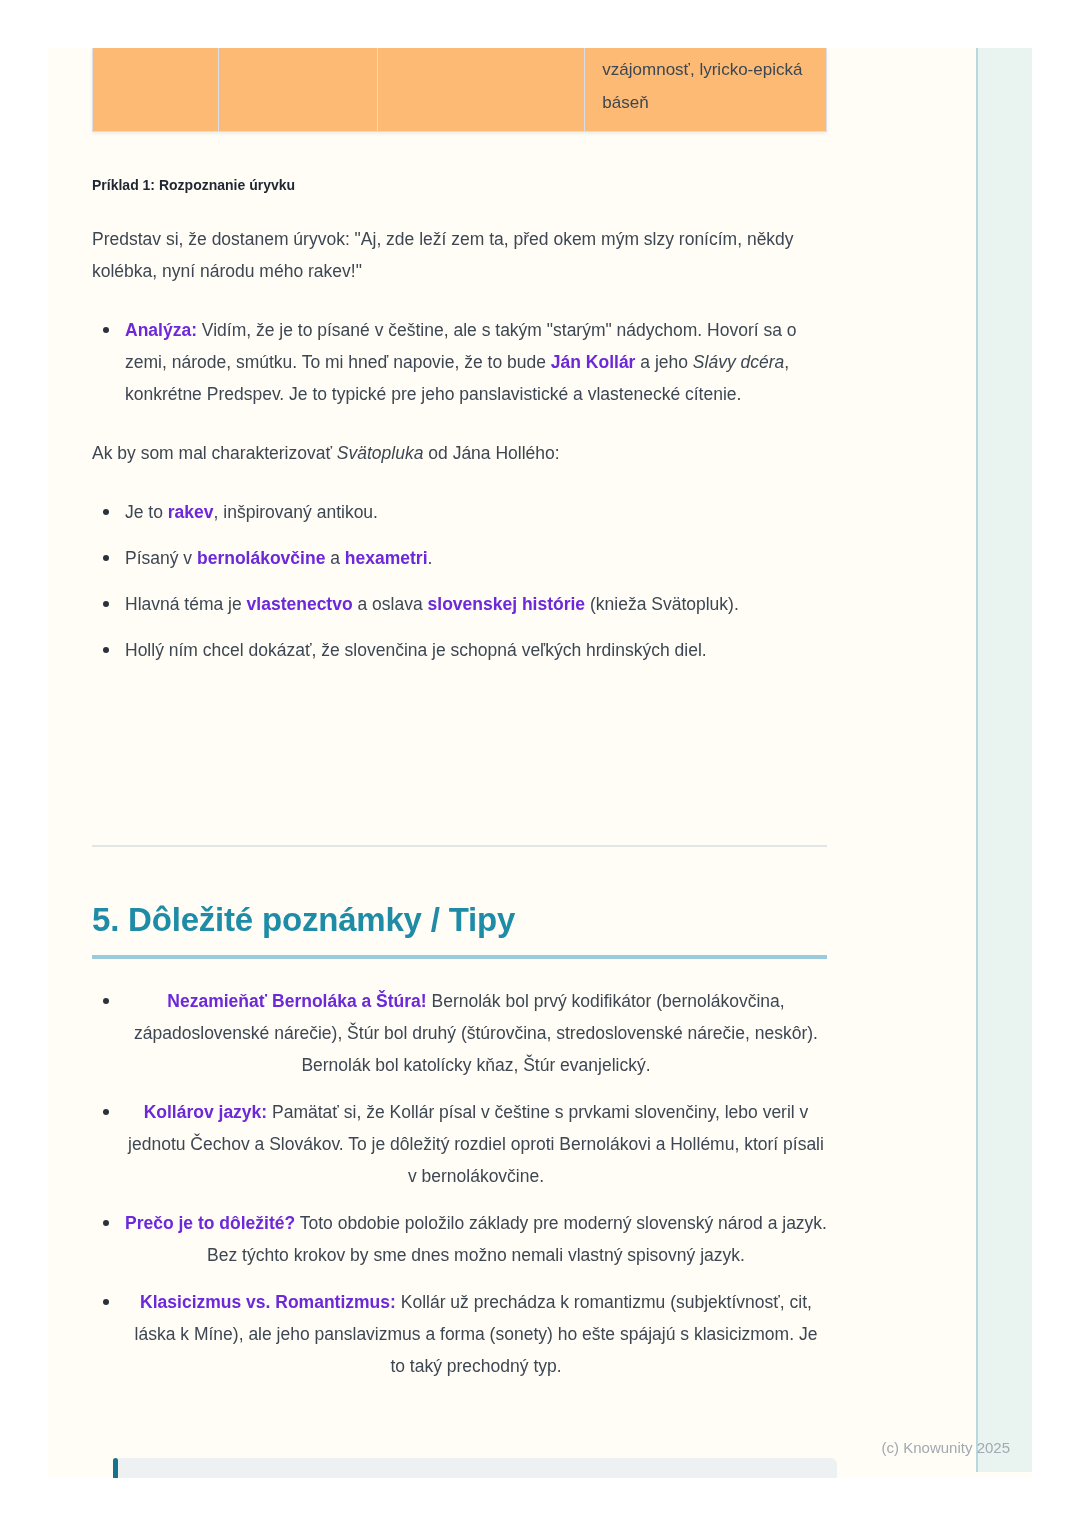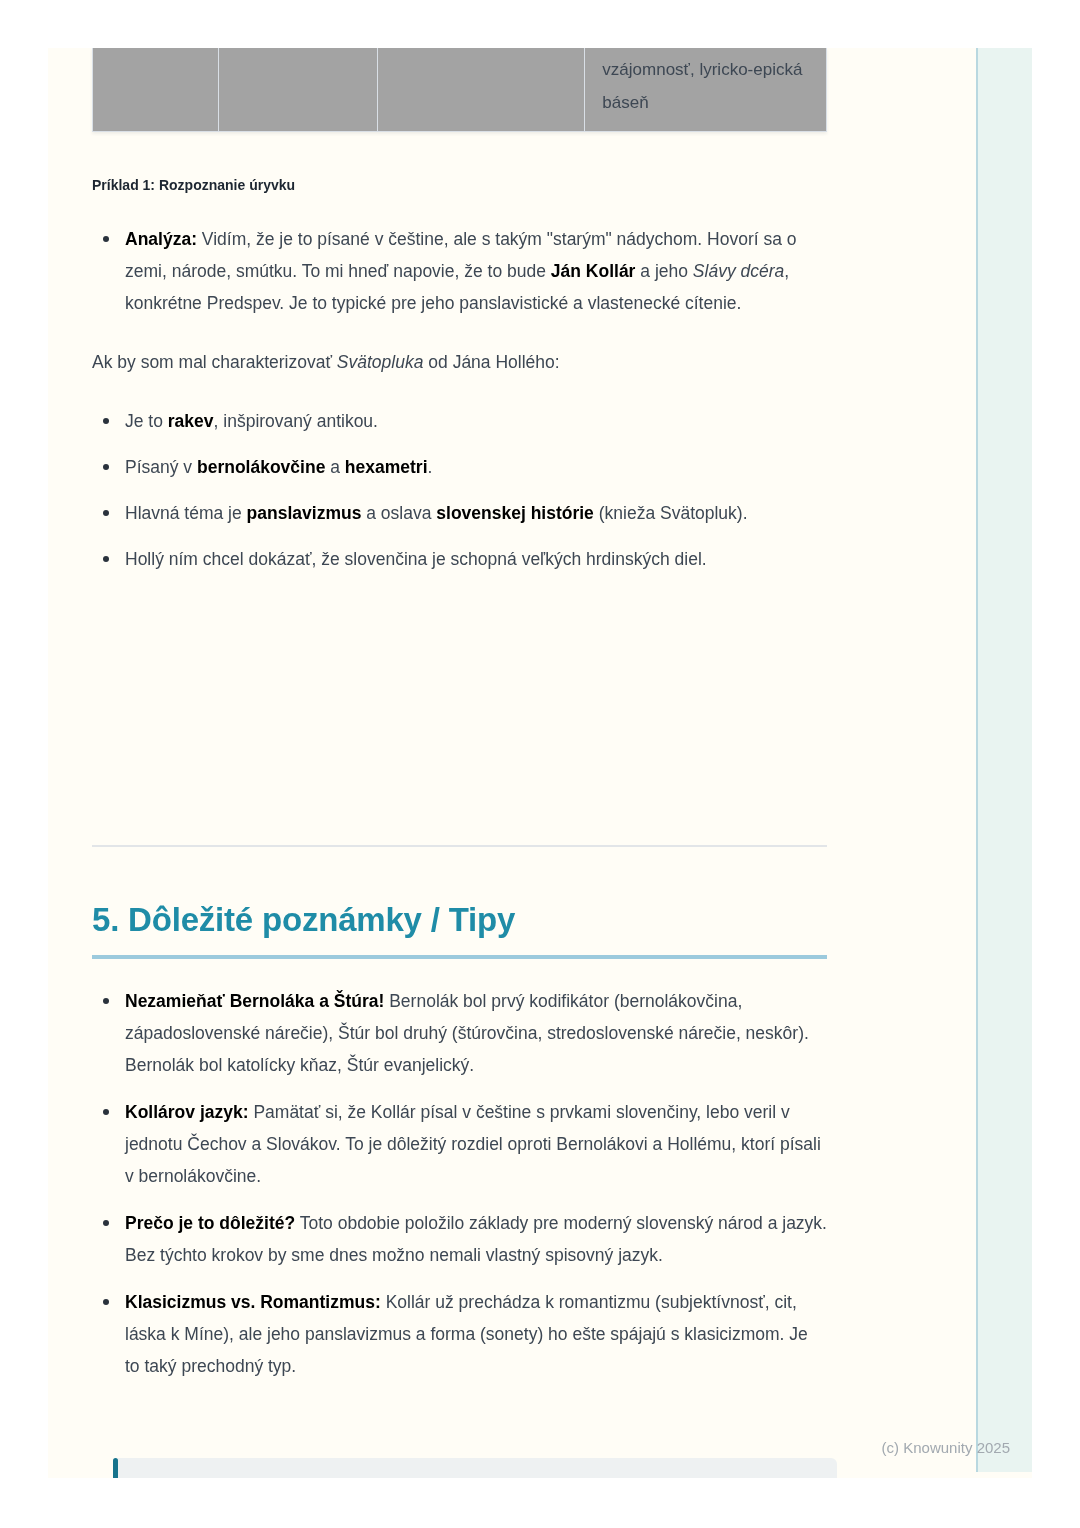--- a/index.html
+++ b/index.html
@@ -32,21 +32,21 @@
   }
   
   .tablefrag {
     display: flex;
     width: 735px; height: 84px;
     border-left: 1px solid #d9dfe6;
     box-shadow: 0 2px 3px rgba(31,41,55,0.07);
     margin-bottom: 40px;
   }
   .tcell {
-    background: #a3a3a3;
+    background: #fdba74;
     border-right: 1px solid #d9dfe6;
     border-bottom: 1px solid #d9dfe6;
     padding: 5px 17px 0 17px;
     font-size: 17px;
     line-height: 33px;
     color: #3d4753;
     overflow: hidden;
   }
   .c1 { width: 126px; } .c2 { width: 159px; } .c3 { width: 208px; } .c4 { width: 242px; }
 
@@ -67,21 +67,21 @@
     position: relative;
     padding-left: 33px;
     margin-bottom: 14px;
   }
   ul.blist li:last-child { margin-bottom: 0; }
   ul.blist li .dot {
     position: absolute; left: 11px; top: 13px;
     width: 6px; height: 6px; border-radius: 50%;
     background: #2a323c;
   }
-  strong { font-weight: 700; color: #000000; }
+  strong { font-weight: 700; color: #6d28d9; }
   em { font-style: italic; }
 
   
   .section5 {
     position: absolute; left: 44px; top: 797px;
     width: 735px;
     color: #3d4753;
     font-size: 17.5px;
     line-height: 32px;
   }
@@ -98,21 +98,21 @@
     letter-spacing: -0.2px;
     color: #1f8ca7;
   }
   .heading-underline {
     margin-top: 12px;
     height: 4px;
     width: 100%;
     background: #9ccadd;
   }
   .section5 ul.blist { margin-top: 26px; }
-  .section5 ul.blist li { margin-bottom: 15px; }
+  .section5 ul.blist li { margin-bottom: 15px; text-align: center; }
 
   .quote-fragment {
     position: absolute; left: 65px; top: 1410px;
     width: 724px; height: 60px;
     background: #eef1f2;
     border-radius: 6px;
   }
   .quote-bar {
     position: absolute; left: 0; top: 0; bottom: 0;
     width: 5px;
@@ -138,20 +138,21 @@
 
     <div class="tablefrag">
       <div class="tcell c1"></div>
       <div class="tcell c2"></div>
       <div class="tcell c3"></div>
       <div class="tcell c4">vzájomnosť, lyricko-epická báseň</div>
     </div>
 
     <h4 class="ex-heading">Príklad 1: Rozpoznanie úryvku</h4>
 
+    <p class="para">Predstav si, že dostanem úryvok: "Aj, zde leží zem ta, před okem mým slzy ronícím, někdy kolébka, nyní národu mého rakev!"</p>
 
     <ul class="blist">
       <li>
         <span class="dot"></span>
         <strong>Analýza:</strong><span> Vidím, že je to písané v češtine, ale s takým "starým" nádychom. Hovorí sa o zemi, národe, smútku. To mi hneď napovie, že to bude </span><strong>Ján Kollár</strong><span> a jeho </span><em>Slávy dcéra</em><span>, konkrétne Predspev. Je to typické pre jeho panslavistické a vlastenecké cítenie.</span>
       </li>
     </ul>
 
 
     <p class="para"><span>Ak by som mal charakterizovať </span><em>Svätopluka</em><span> od Jána Hollého:</span></p>
@@ -160,21 +161,21 @@
       <li>
         <span class="dot"></span>
         <span>Je to </span><strong>rakev</strong><span>, inšpirovaný antikou.</span>
       </li>
       <li>
         <span class="dot"></span>
         <span>Písaný v </span><strong>bernolákovčine</strong><span> a </span><strong>hexametri</strong><span>.</span>
       </li>
       <li>
         <span class="dot"></span>
-        <span>Hlavná téma je </span><strong>panslavizmus</strong><span> a oslava </span><strong>slovenskej histórie</strong><span> (knieža Svätopluk).</span>
+        <span>Hlavná téma je </span><strong>vlastenectvo</strong><span> a oslava </span><strong>slovenskej histórie</strong><span> (knieža Svätopluk).</span>
       </li>
       <li>
         <span class="dot"></span>
         <span>Hollý ním chcel dokázať, že slovenčina je schopná veľkých hrdinských diel.</span>
       </li>
     </ul>
 
   </div>
 
   <div class="section5">

